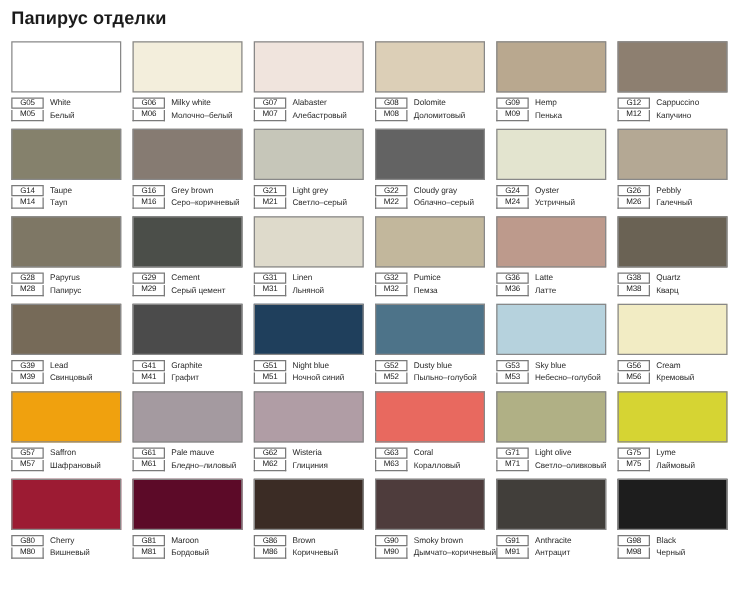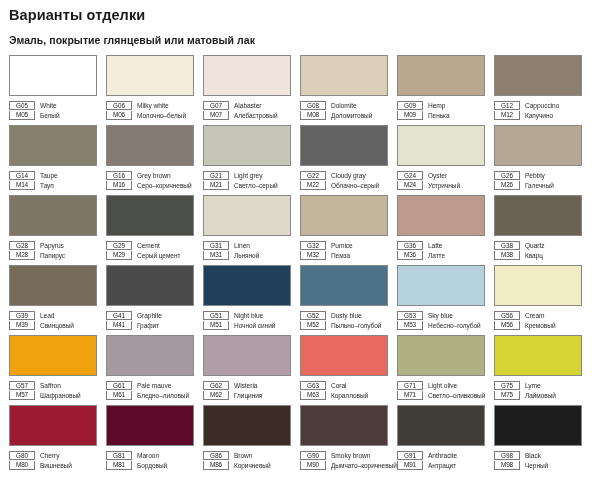--- a/index.html
+++ b/index.html
@@ -98,22 +98,21 @@
   }
   .nm.ru {
     font-size: 6.5px;
   }
 </style>
 </head>
 <body>
 
 <div id="page">
 
-  <div class="title">Варианты отделки</div>
-  <div class="subtitle">Эмаль, покрытие глянцевый или матовый лак</div>
+  <div class="title">Папирус отделки</div>
 
   <div class="grid" id="swatch-grid">
       <div class="cell">
         <div class="swatch" style="background: rgb(255, 255, 255);"></div>
         <div class="labels">
           <div class="labelrow">
             <div class="code">G05</div>
             <div class="nm">White</div>
           </div>
           <div class="labelrow">

